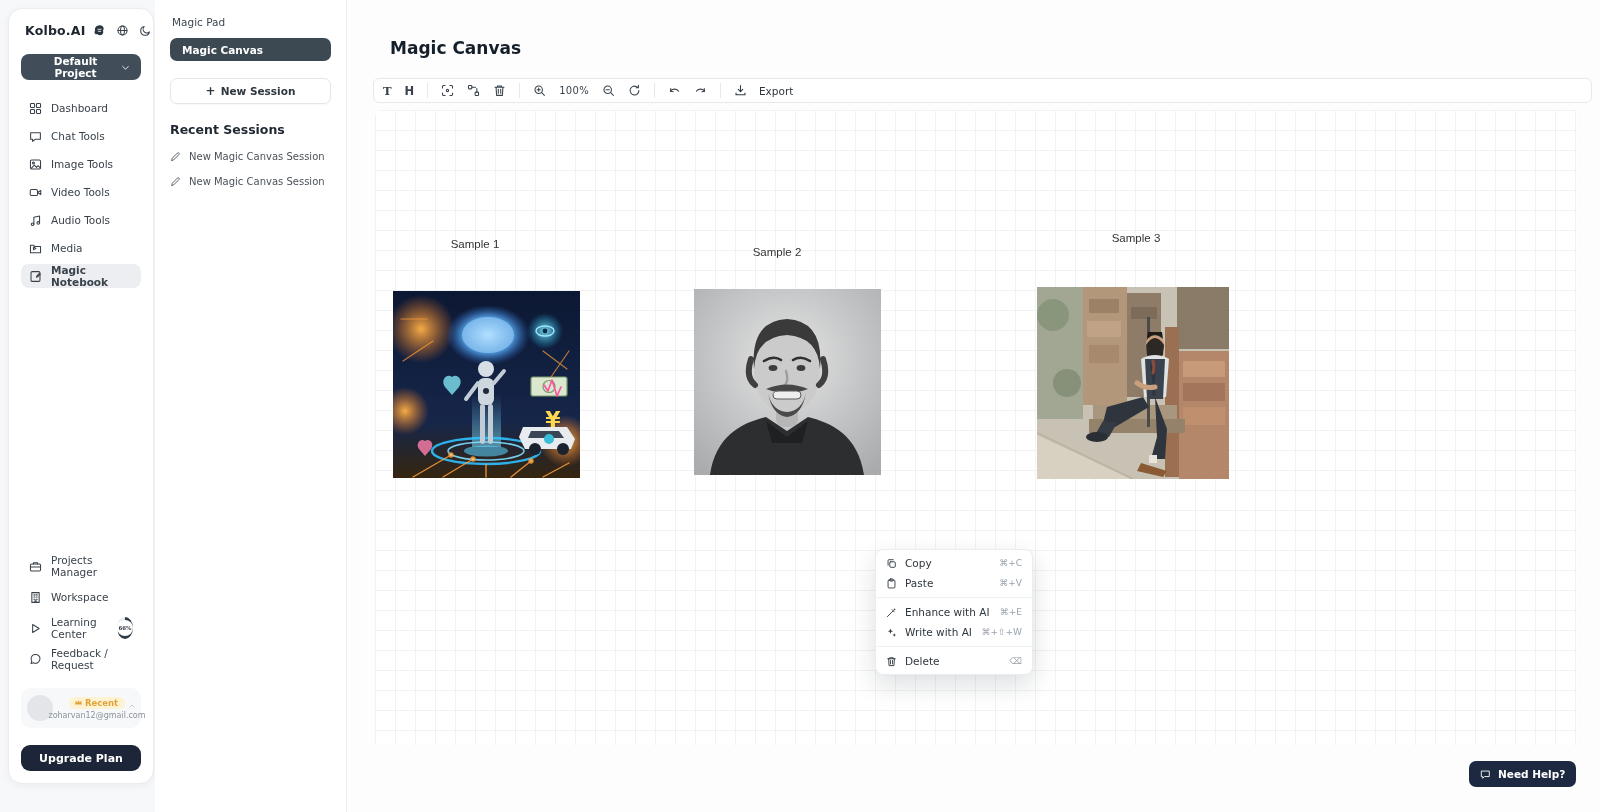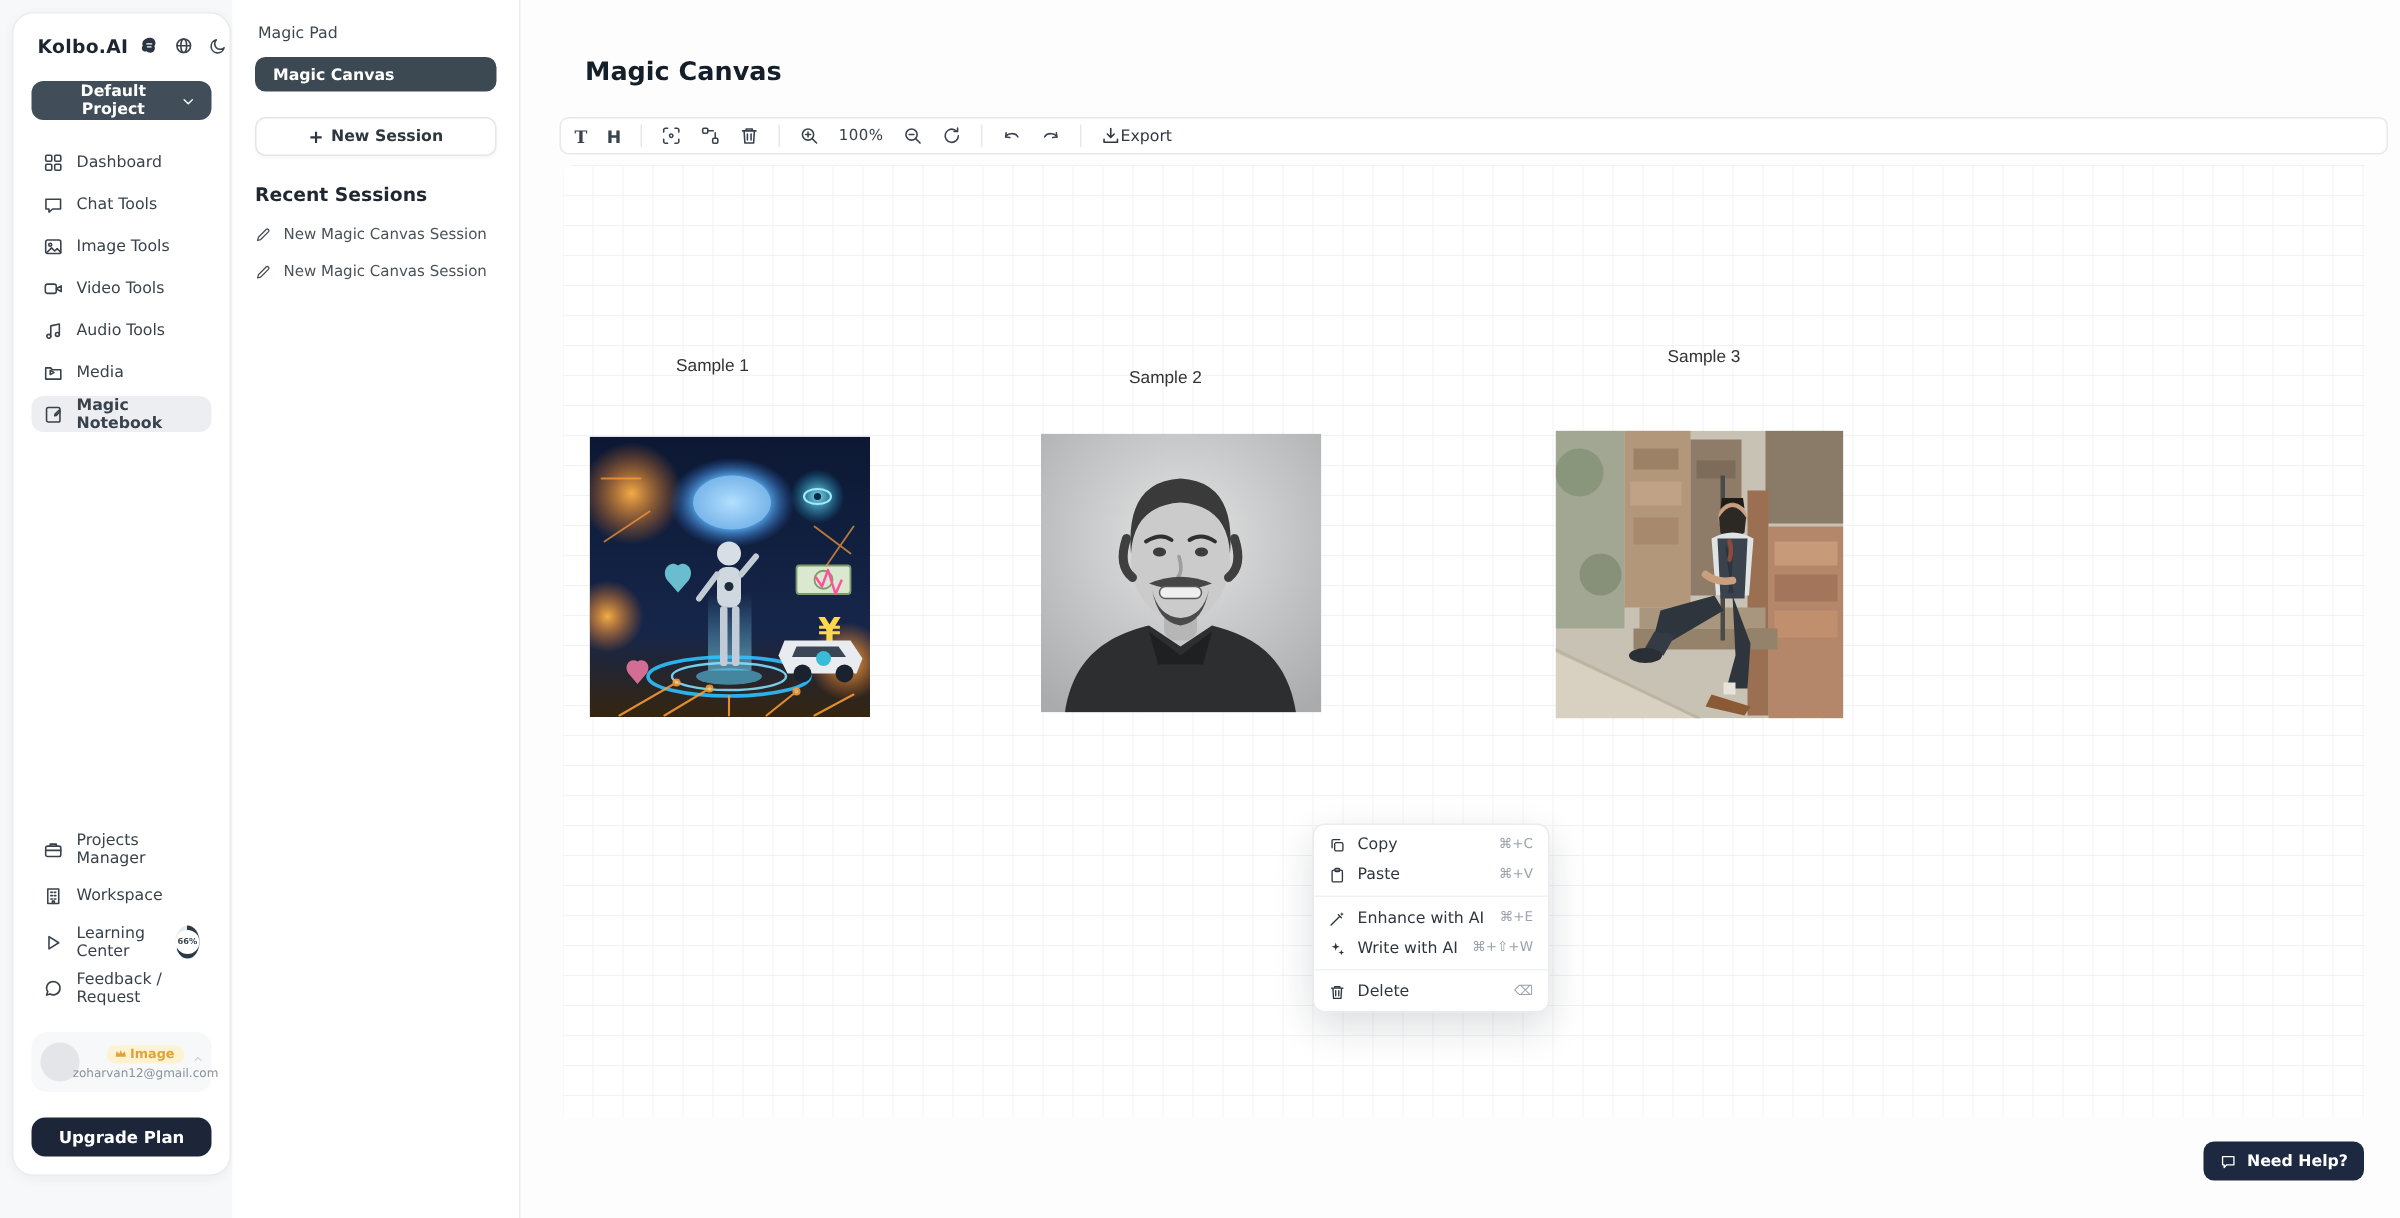--- a/index.html
+++ b/index.html
@@ -55,21 +55,21 @@
 
   
   .page-title { position:absolute; left:390px; top:38px; font-size:17px; font-weight:700; color:#141f2a; }
   .toolbar { position:absolute; left:373px; top:78px; width:1219px; height:25px; background:#fff;
              border:1px solid #e7e8eb; border-radius:6px; display:flex; align-items:center; padding:0 9px; gap:13px; }
   .tb-btn { display:flex; align-items:center; justify-content:center; color:#3a434c; cursor:pointer; background:none; border:none; padding:0; font-family:inherit; }
   .tb-letter { font-size:11.5px; font-weight:600; color:#3a434c; }
   .tb-letter.serif { font-family:"DejaVu Serif",serif; }
   .tb-sep { width:1px; height:15px; background:#e7e8eb; }
   .tb-zoom { font-size:10px; color:#3a434c; letter-spacing:.3px; }
-  .tb-export { display:flex; align-items:center; gap:0; font-size:10.5px; color:#2e363e; cursor:pointer; background:none; border:none; font-family:inherit; }
+  .tb-export { display:flex; align-items:center; gap:12px; font-size:10.5px; color:#2e363e; cursor:pointer; background:none; border:none; font-family:inherit; }
 
   .canvas { position:absolute; left:375px; top:110px; width:1202px; height:635px; background:#fff; border-radius:8px 0 0 0;
             background-image:linear-gradient(#f1f2f4 1px, transparent 1px),linear-gradient(90deg,#f1f2f4 1px, transparent 1px);
             background-size:20px 20px; }
   .cv-heading { position:absolute; left:290px; top:62px; width:420px; text-align:center;
                 font-family:"Liberation Sans",sans-serif; font-size:15.5px; font-weight:700; color:#0e0e0e; }
   .cv-sample { position:absolute; font-family:"Liberation Sans",sans-serif; font-size:11.5px; color:#333; width:90px; text-align:center; }
   .cv-img { position:absolute; overflow:hidden; cursor:pointer; }
   .cv-img svg { display:block; }
 
@@ -212,21 +212,21 @@
         <span>Feedback / Request</span>
       </div>
 
       <div class="user-card">
         <span class="avatar"></span>
         <span class="user-meta">
           <span class="role-badge">
             <svg class="ic-sm" viewBox="0 0 16 16" style="width:9px;height:9px">
                 <path class="f" d="M2 11.5L3 5l3.2 3L8 3.5 9.8 8 13 5l1 6.5z" fill="#e0a33c"></path>
               </svg>
-            <span>Image</span>
+            <span>Recent</span>
           </span>
           <span class="email">zoharvan12@gmail.com</span>
         </span>
         <svg class="ic-sm card-caret" viewBox="0 0 16 16" style="width:8px;height:8px">
             <path d="M4 10l4-4 4 4"></path>
           </svg>
       </div>
 
       <button class="upgrade-btn">Upgrade Plan</button>
     </div>

